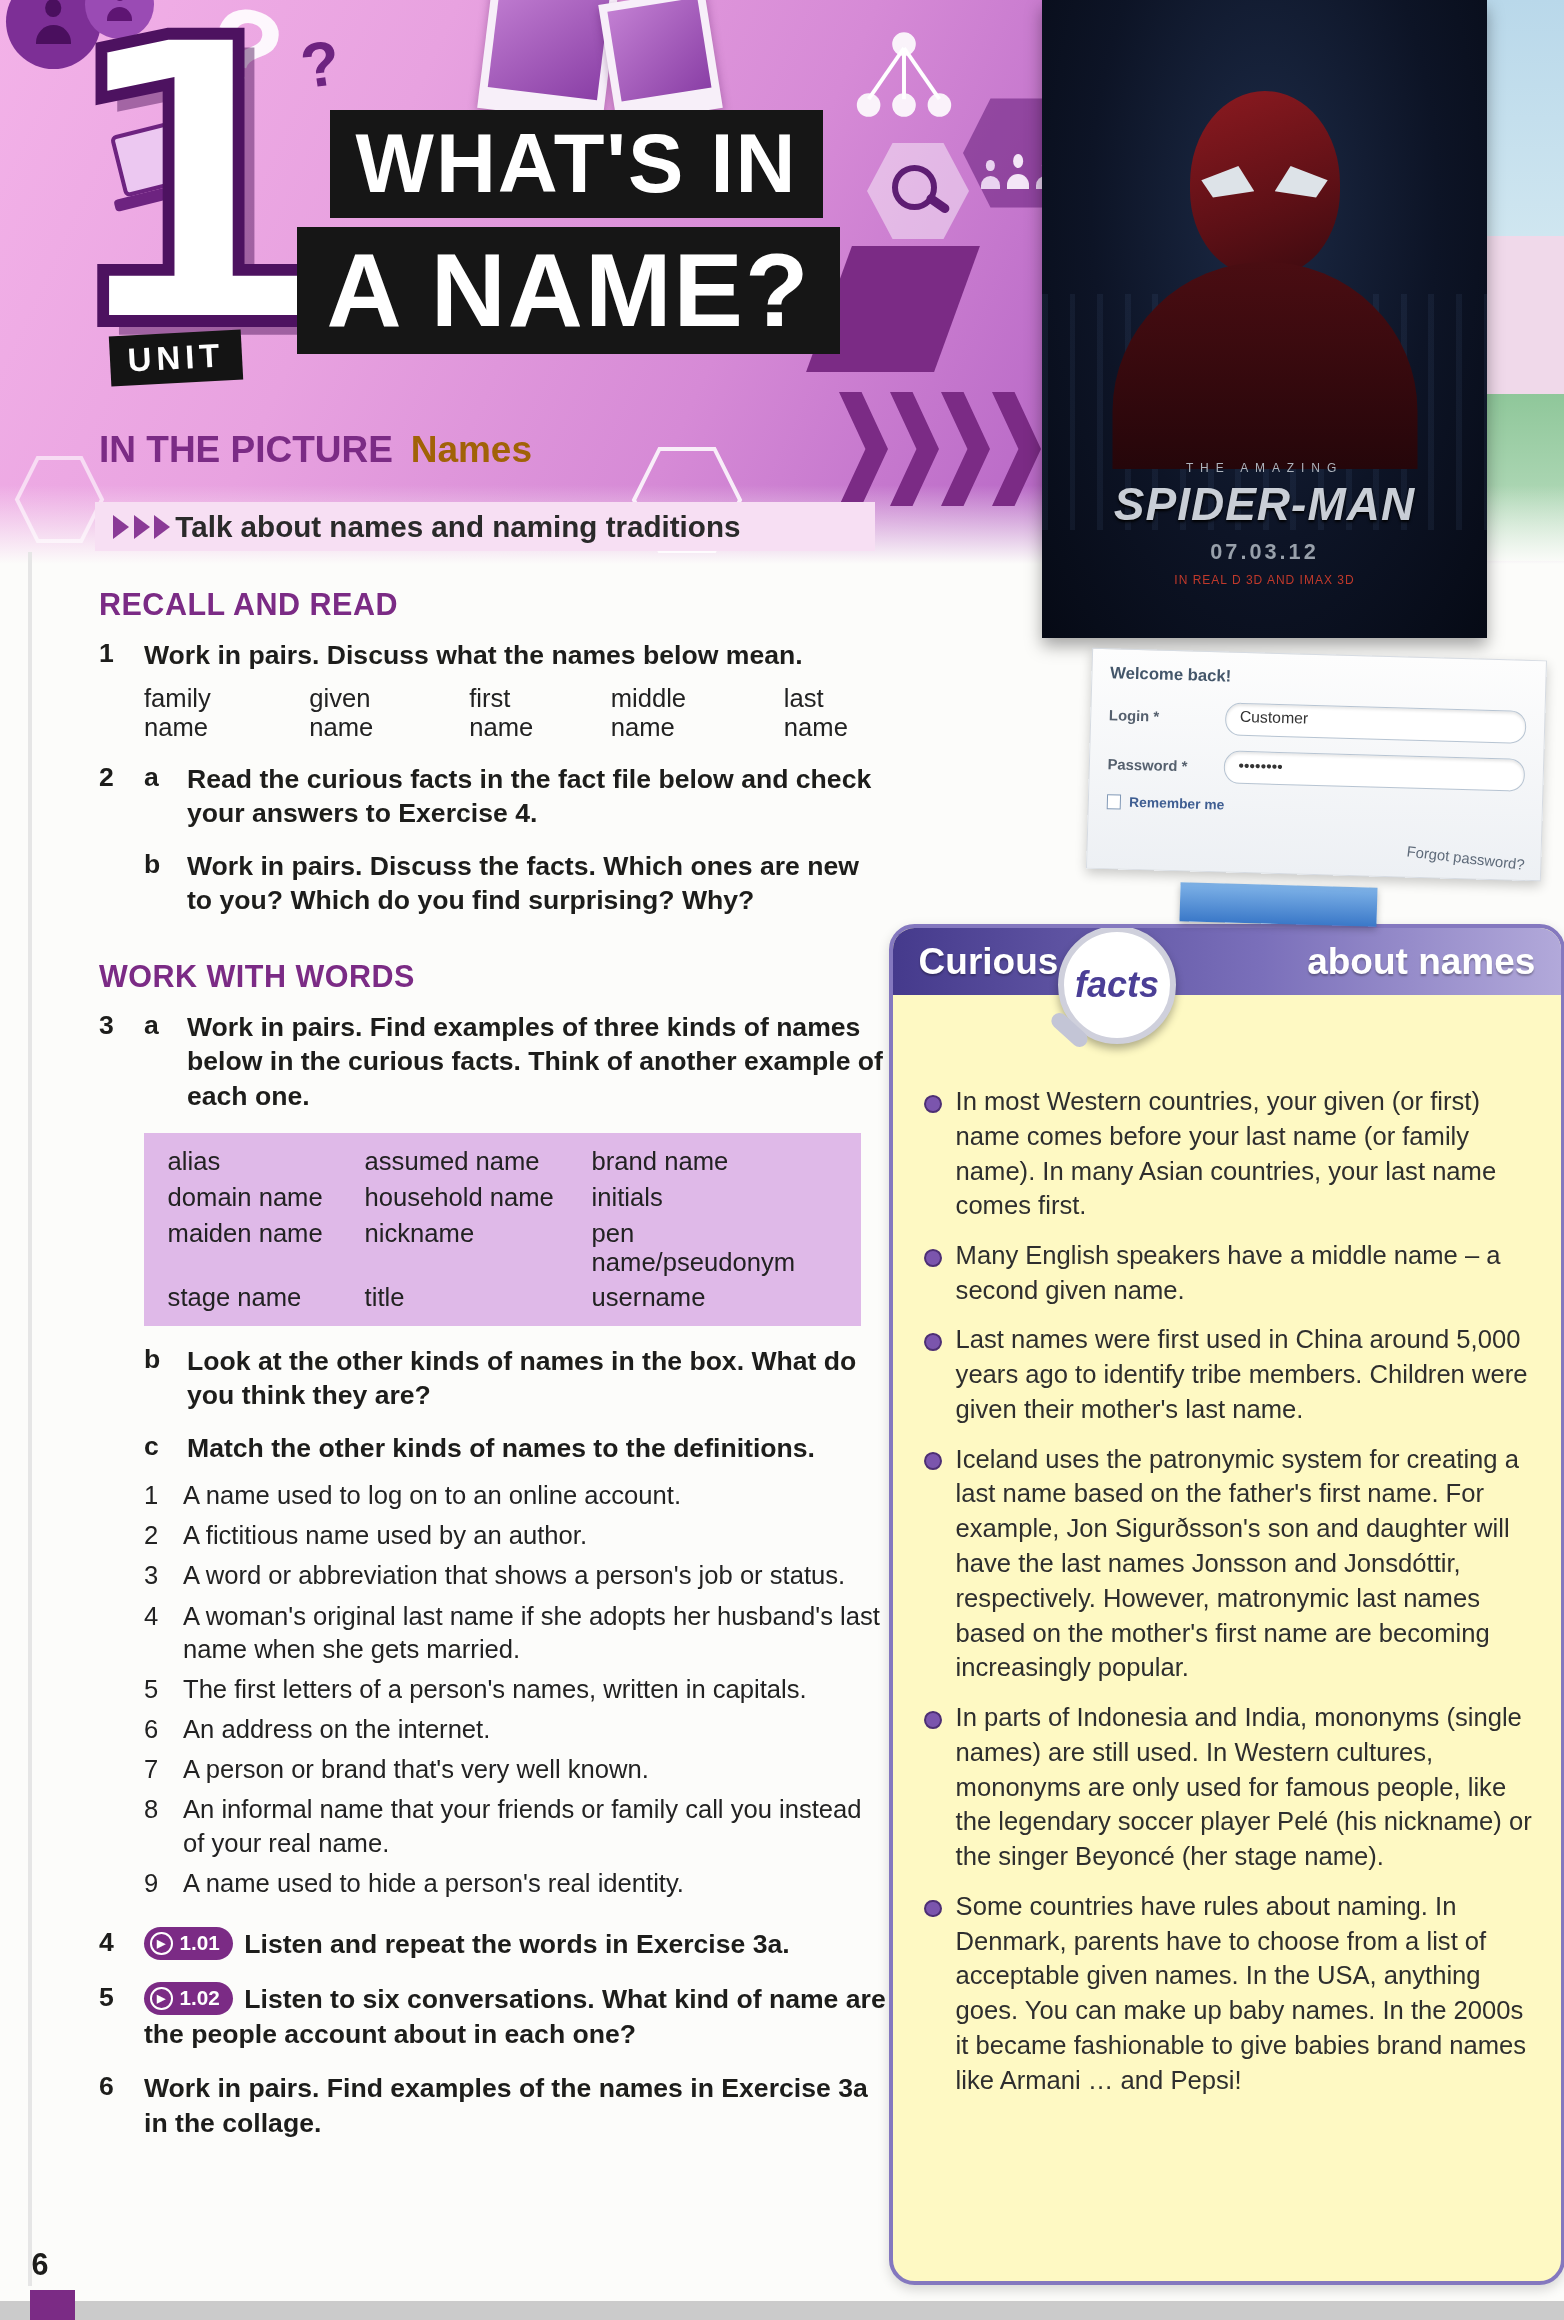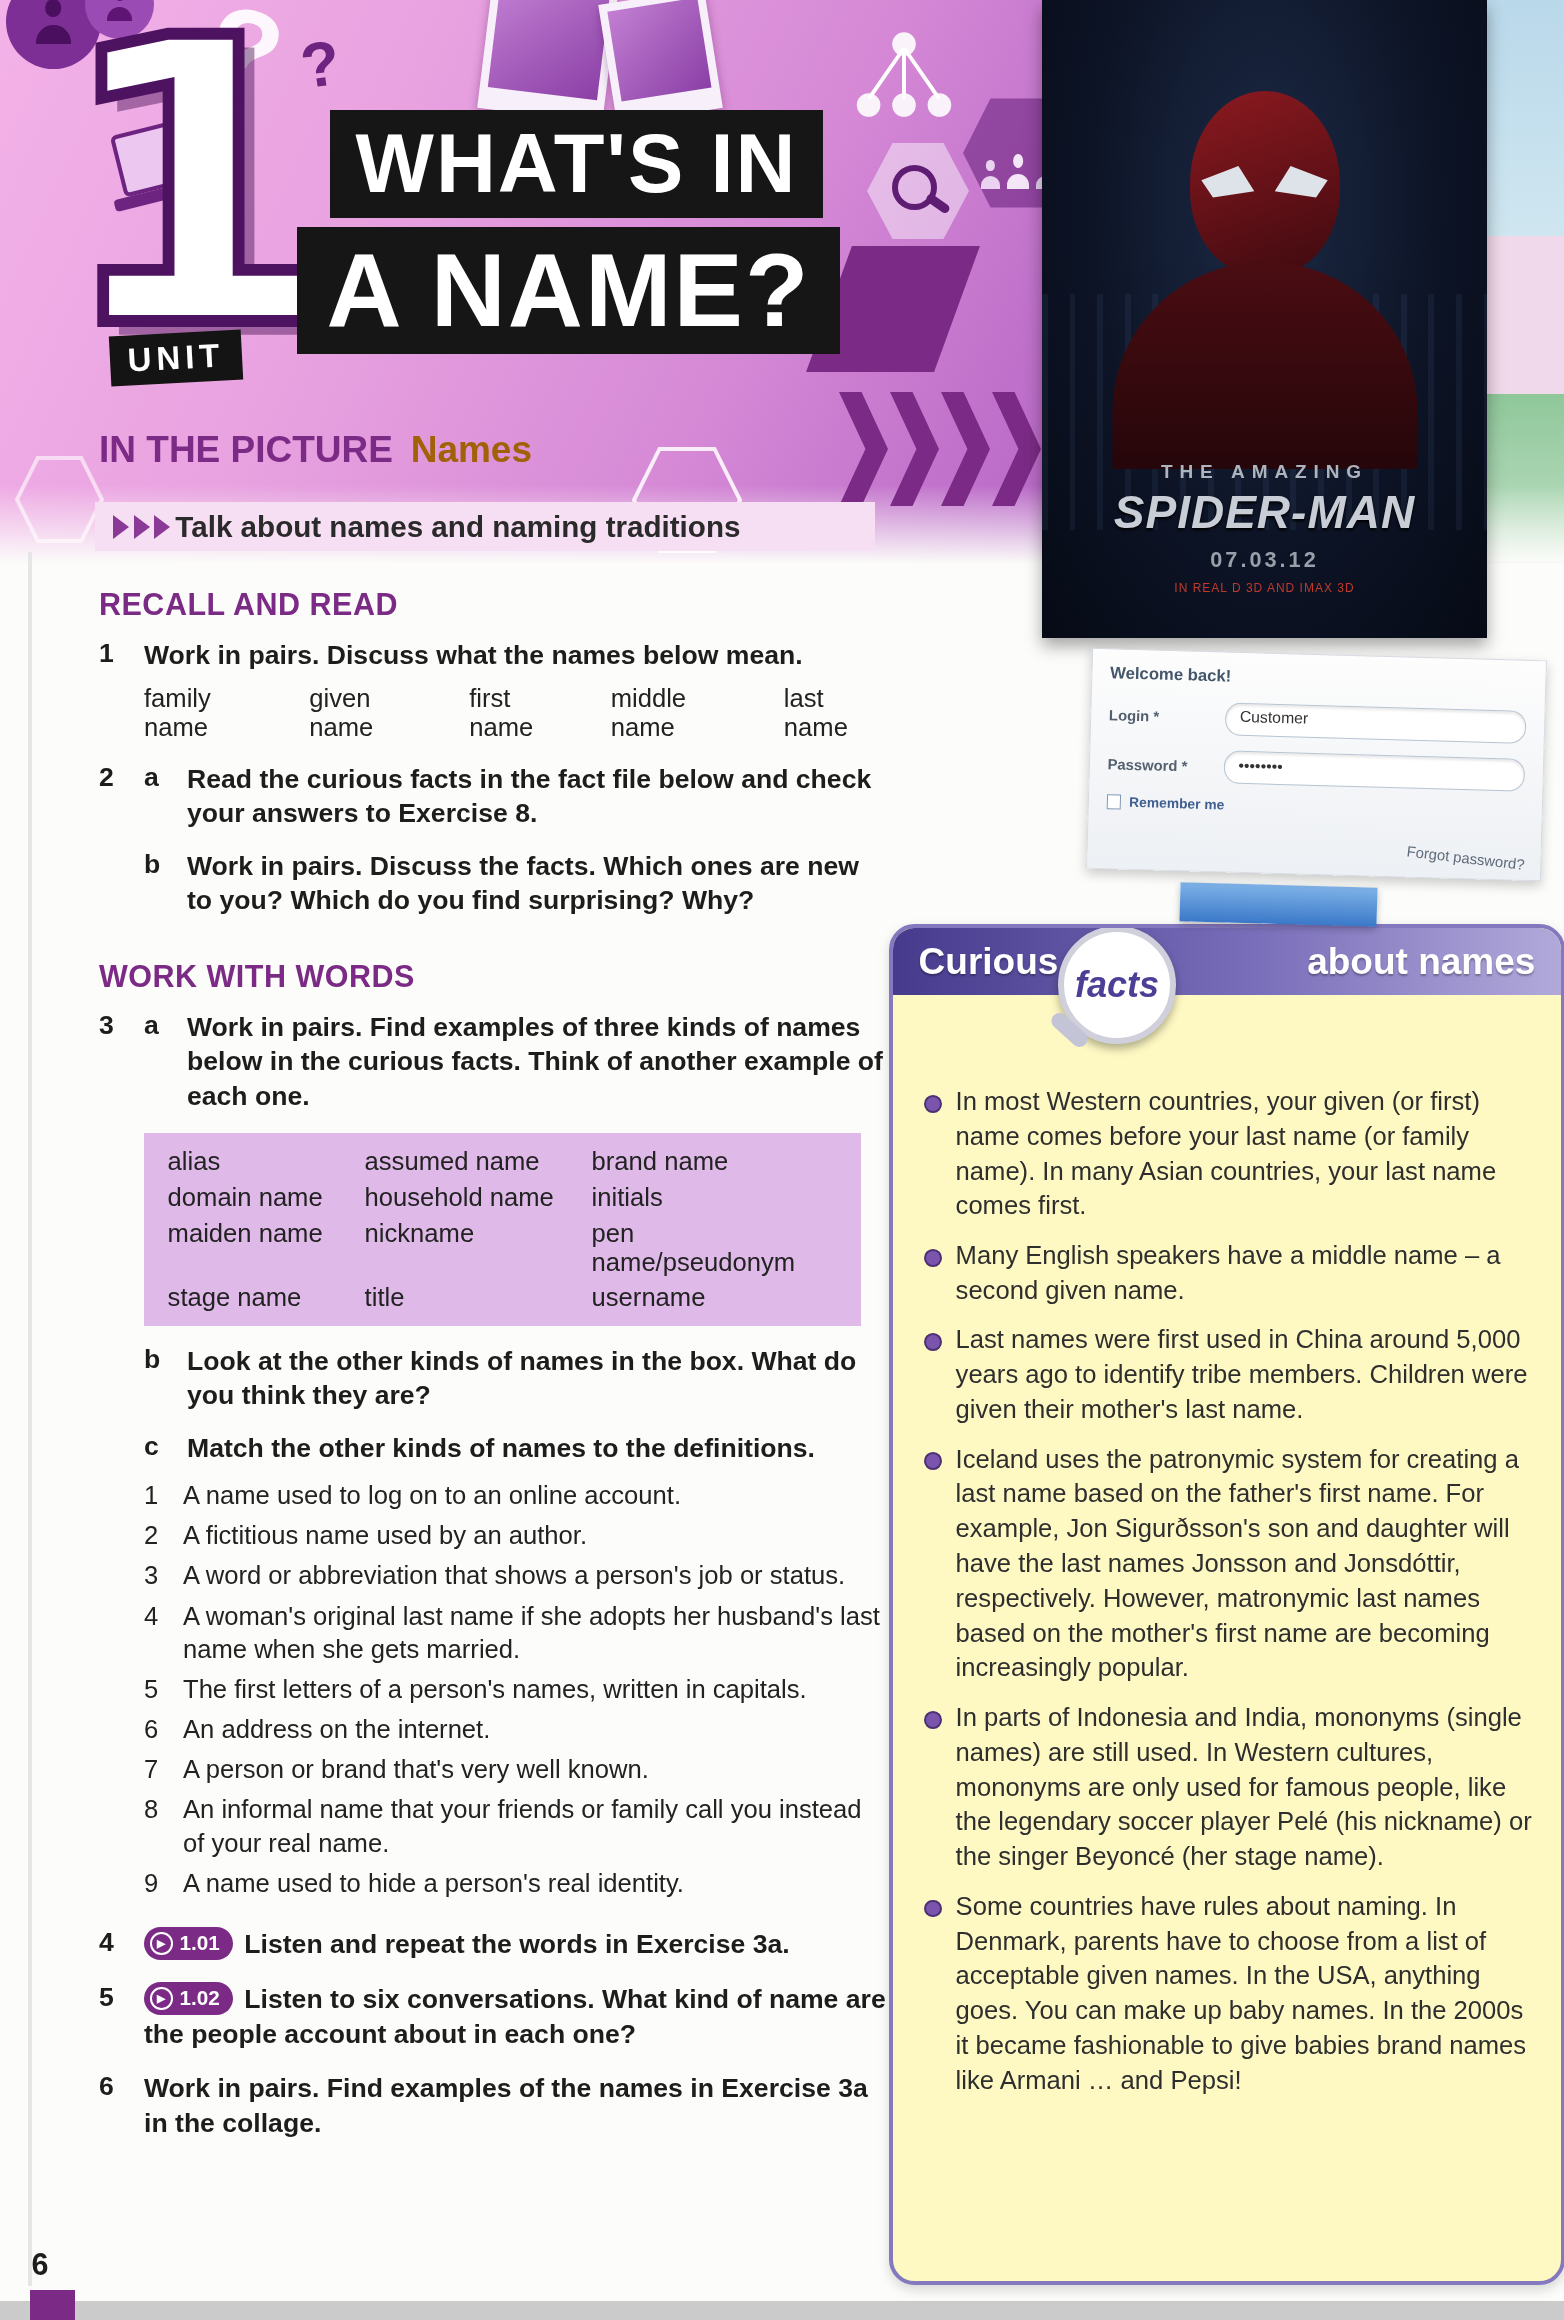--- a/index.html
+++ b/index.html
@@ -68,21 +68,21 @@
   .city{position:absolute;left:0;right:0;bottom:108px;height:236px;opacity:.5;
     background:repeating-linear-gradient(90deg,rgba(130,170,230,.14) 0 5.9px,transparent 5.9px 27.6px)}
   .sp-head{position:absolute;left:50%;top:91px;transform:translateX(-50%);width:150px;height:185px;
     background:linear-gradient(160deg,#8c1a20,#5e1016 60%,#3c0a0f);border-radius:52% 52% 48% 48%}
   .sp-eye{position:absolute;top:75px;width:53px;height:31.5px;background:#dde3e8}
   .sp-eye.l{left:11.8px;clip-path:polygon(0 45%,70% 0,100% 80%,22% 100%)}
   .sp-eye.r{right:11.8px;clip-path:polygon(100% 45%,30% 0,0 80%,78% 100%)}
   .sp-body{position:absolute;left:50%;top:262px;transform:translateX(-50%);width:305px;height:207px;
     background:linear-gradient(180deg,#4a0d12,#25060a);border-radius:50% 50% 0 0/72% 72% 0 0}
   .poster-text{position:absolute;left:0;right:0;top:461px;text-align:center;z-index:2}
-  .pt-brand{font-size:19px;letter-spacing:6.9px;color:#aeb4bd;font-weight:700}
+  .pt-brand{font-size:12px;letter-spacing:6.9px;color:#aeb4bd;font-weight:400}
   .pt-title{font-size:46px;font-weight:800;font-style:italic;color:#c9ced6;letter-spacing:1px;
     text-shadow:0 2px 3px #000;margin-top:2px}
   .pt-date{font-size:21.7px;color:#98a0aa;letter-spacing:3px;margin-top:7.9px;font-weight:700}
   .pt-fine{font-size:12px;color:#c0392b;letter-spacing:1px;margin-top:7.9px;filter:blur(0.4px)}
 
   
   .login{position:absolute;left:1089px;top:654px;width:455px;height:221px;z-index:5;
     background:linear-gradient(180deg,#fdfdfd,#edf0f4);border:1px solid #d6dbe2;
     box-shadow:0 4.9px 11.8px rgba(0,0,0,.2);transform:rotate(1.6deg);padding:13.8px 17.7px}
   .lg-welcome{font-size:16.7px;font-weight:700;color:#44566a}
@@ -268,21 +268,21 @@
           <span>last name</span>
         </div>
       </div>
     </div>
 
     <div class="ex">
       <span class="exnum">2</span>
       <div class="exbody">
         <div class="sub first">
           <span class="sublet">a</span>
-          <p class="bold">Read the curious facts in the fact file below and check your answers to Exercise 8.</p>
+          <p class="bold">Read the curious facts in the fact file below and check your answers to Exercise 4.</p>
         </div>
         <div class="sub">
           <span class="sublet">b</span>
           <p class="bold">Work in pairs. Discuss the facts. Which ones are new to you? Which do you find surprising? Why?</p>
         </div>
       </div>
     </div>
 
     <h2 class="h-purple mt-lg">WORK WITH WORDS</h2>
 

